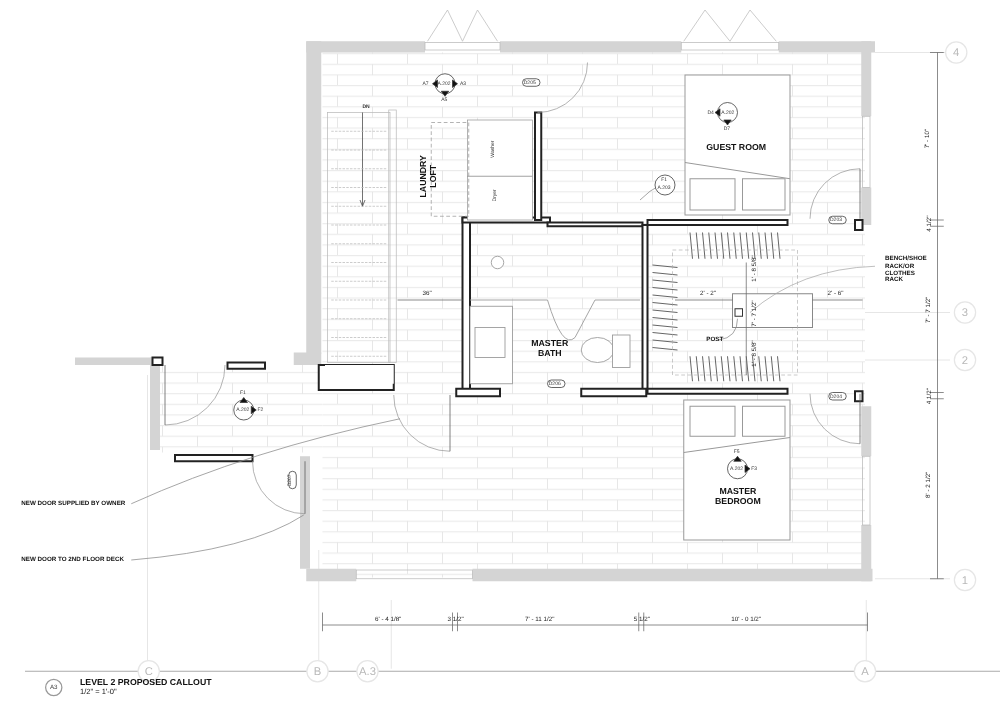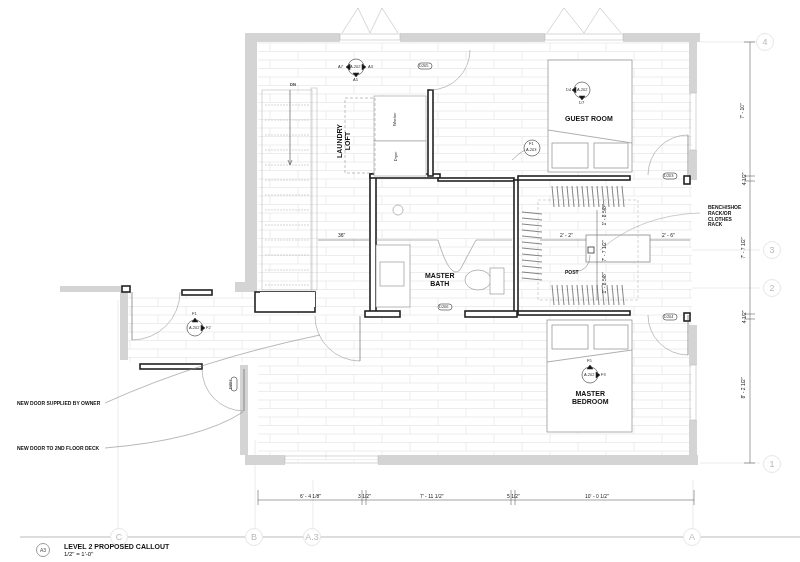--- a/index.html
+++ b/index.html
@@ -247,21 +247,21 @@
     <rect x="418" y="63" width="14" height="6" rx="3"></rect>
     <rect x="663" y="173" width="14" height="6" rx="3"></rect>
     <rect x="438" y="304" width="14" height="6" rx="3"></rect>
     <rect x="663" y="314" width="14" height="6" rx="3"></rect>
     <rect x="231" y="377" width="6" height="14" rx="3"></rect>
   </g>
 </svg>
 
 <div class="grid-bubble" style="left:110px;top:528px;">C</div>
 <div class="grid-bubble" style="left:245px;top:528px;">B</div>
-<div class="grid-bubble" style="left:303px;top:528px;">A.3</div>
+<div class="grid-bubble" style="left:285px;top:528px;">A.3</div>
 <div class="grid-bubble" style="left:683px;top:528px;">A</div>
 <div class="grid-bubble" style="left:756px;top:33px;">4</div>
 <div class="grid-bubble" style="left:763px;top:241px;">3</div>
 <div class="grid-bubble" style="left:763px;top:279px;">2</div>
 <div class="grid-bubble" style="left:763px;top:455px;">1</div>
 
 <div class="lbl room" style="left:336px;top:118px;transform:rotate(-90deg);transform-origin:left top;top:158px;">LAUNDRY
 LOFT</div>
 <div class="lbl room" style="left:565px;top:115px;">GUEST ROOM</div>
 <div class="lbl room" style="left:425px;top:272px;">MASTER

